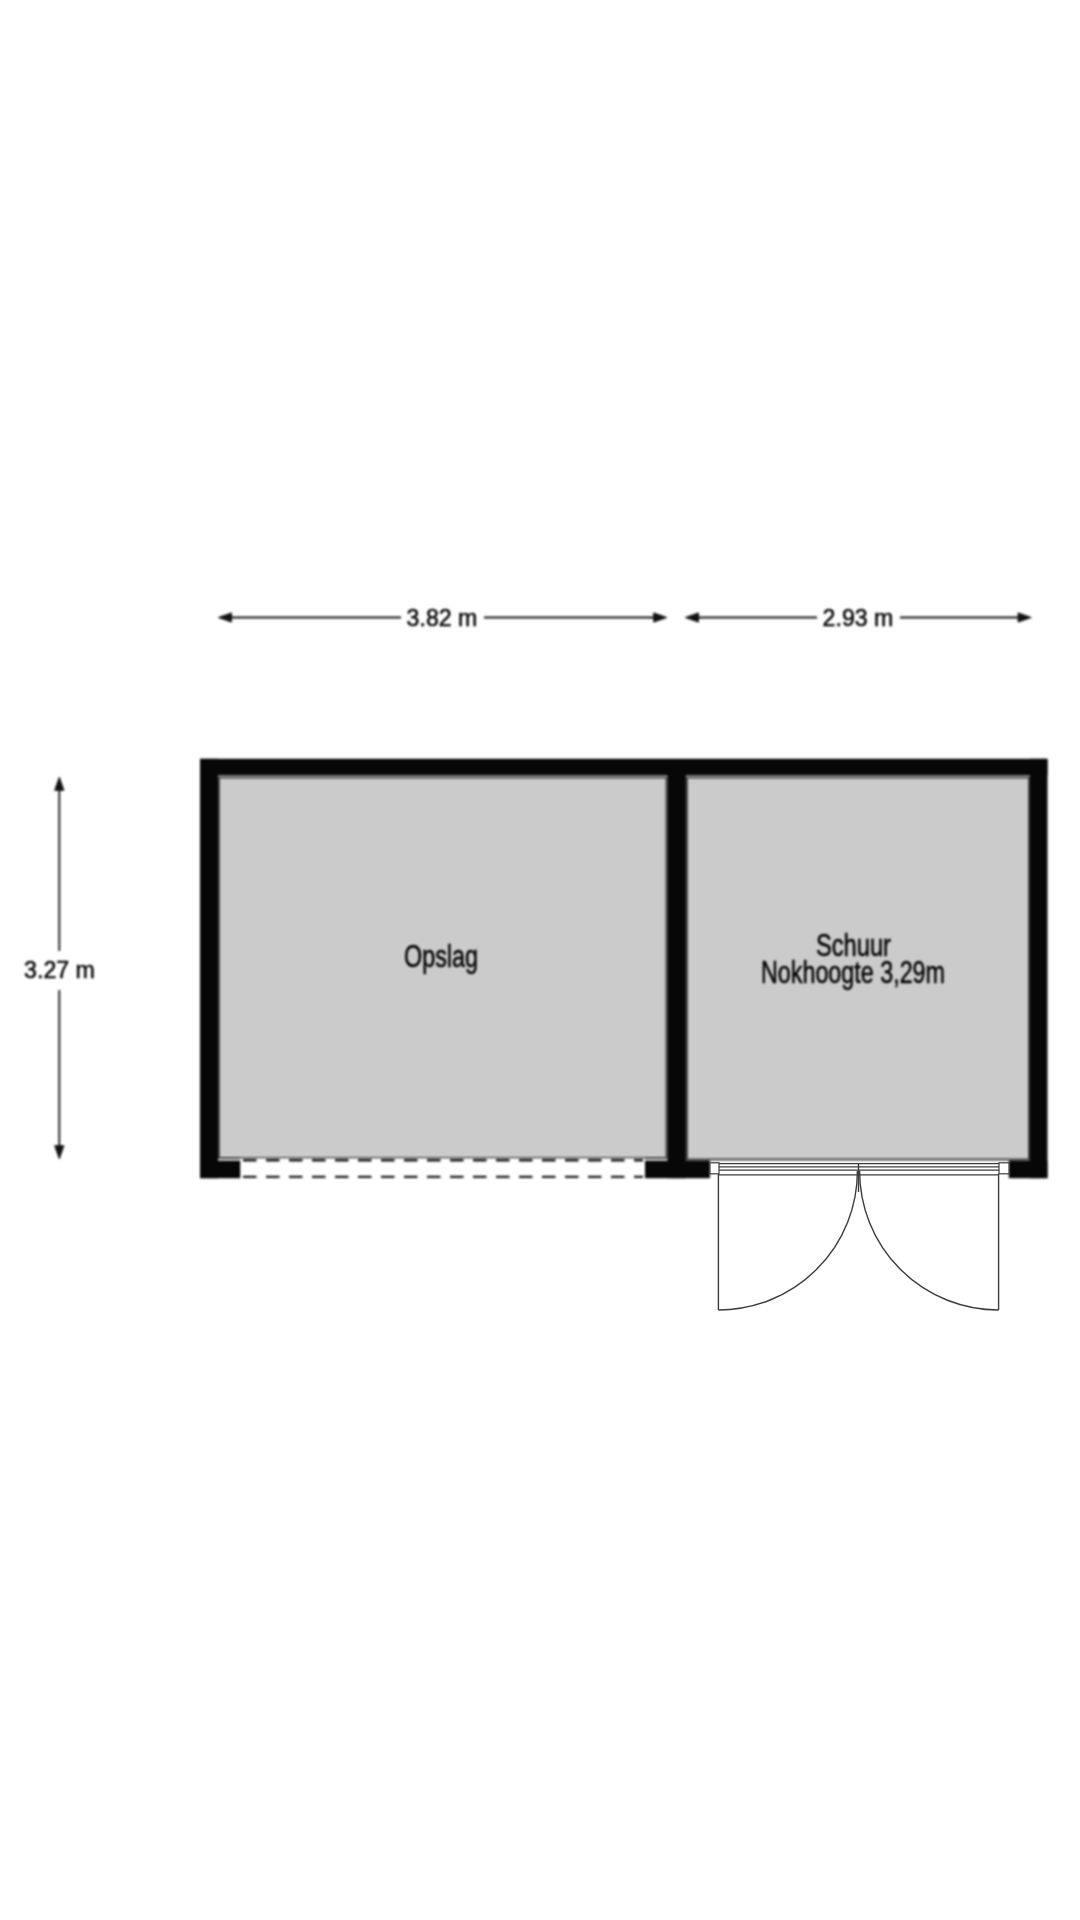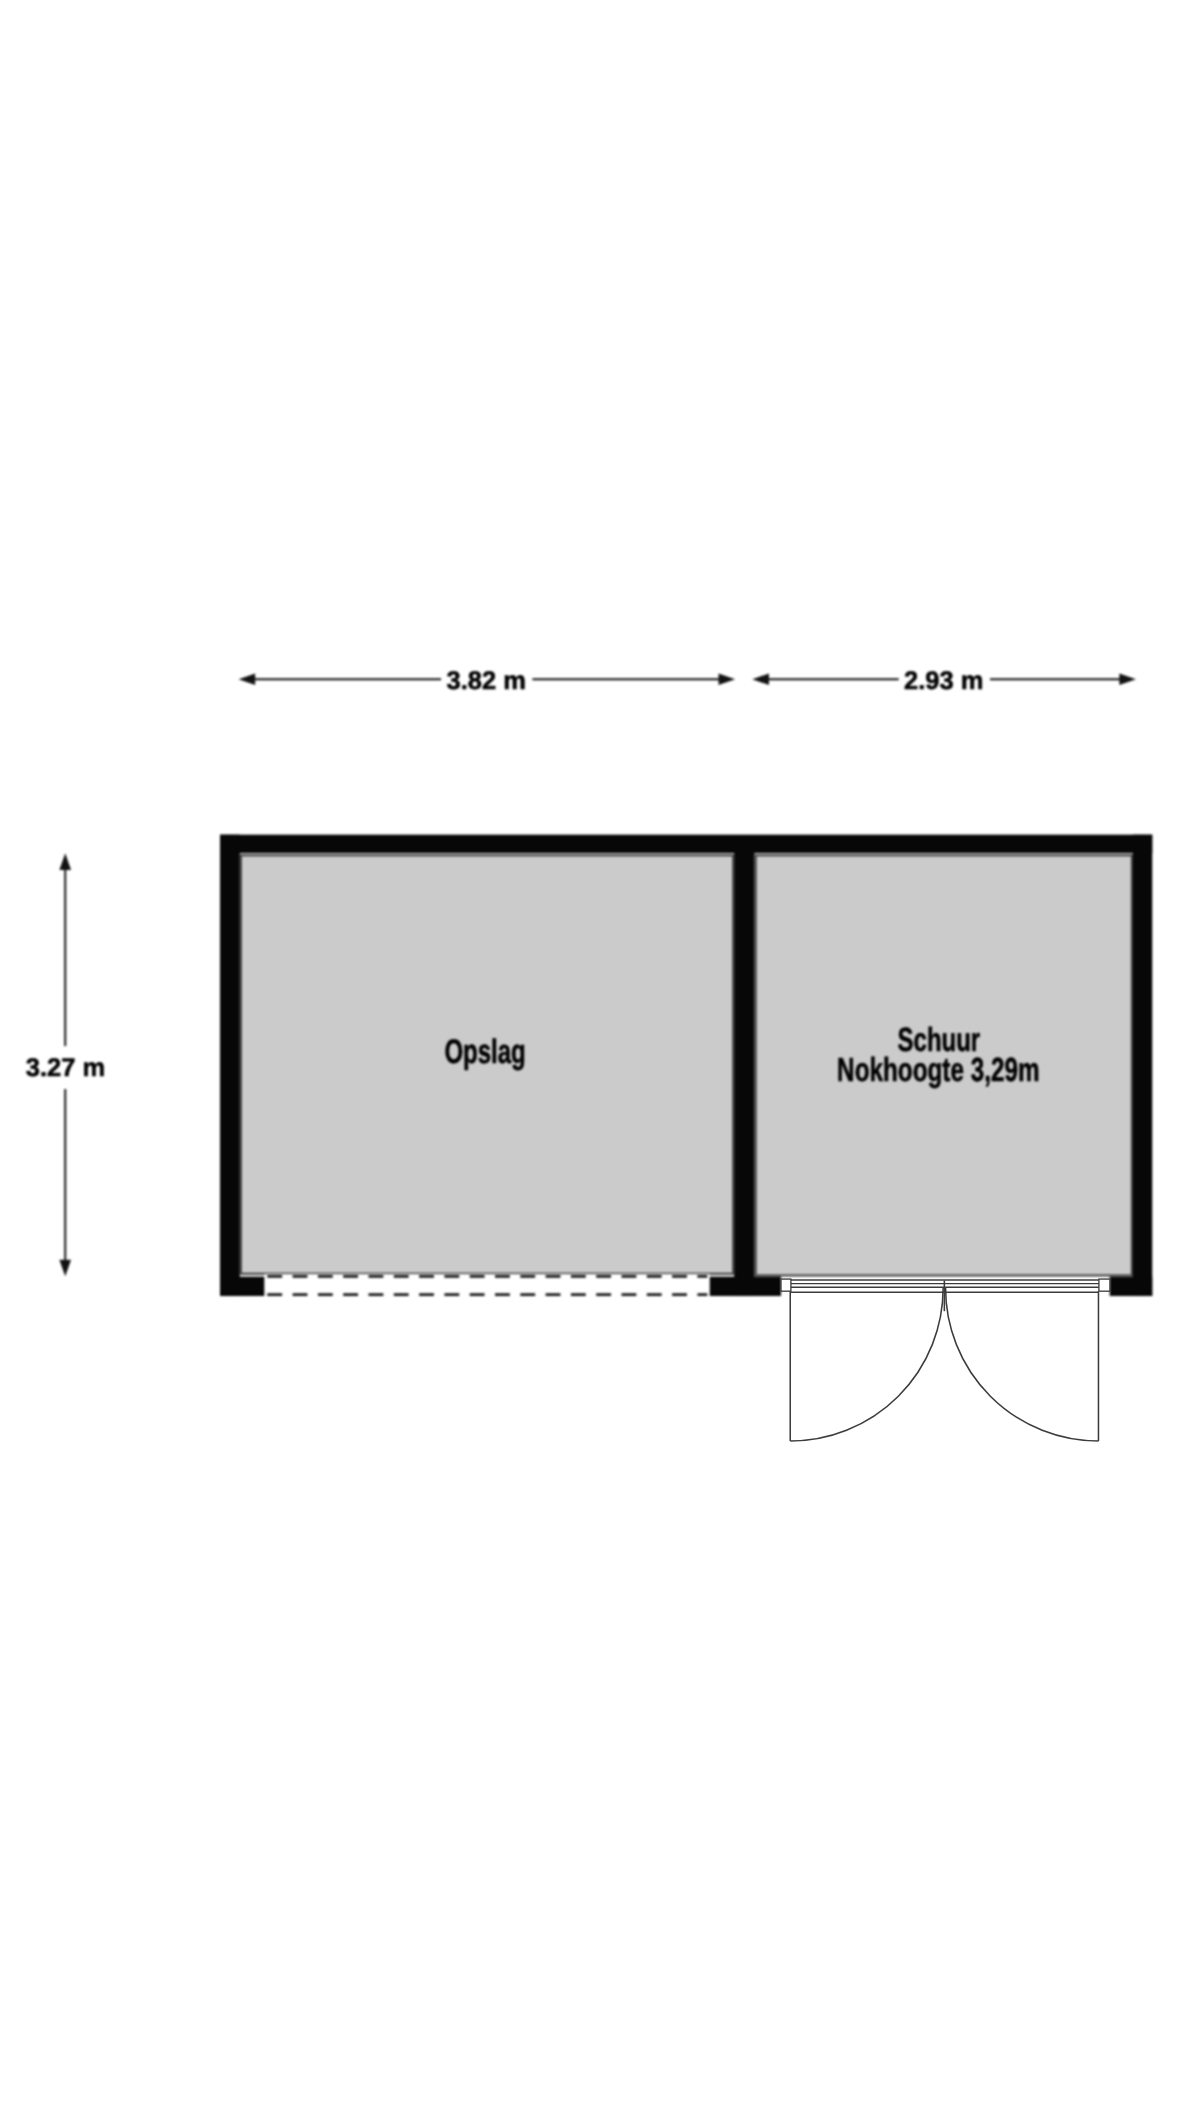--- a/index.html
+++ b/index.html
@@ -1,17 +1,17 @@
 <!DOCTYPE html>
 <html><head>
 <meta charset="utf-8">
 <style>
   html,body{margin:0;padding:0;background:#ffffff;}
   .page{position:relative;width:1080px;height:1920px;background:#ffffff;overflow:hidden;
-        font-family:"Liberation Sans", sans-serif;font-weight:bold;}
+        font-family:"Liberation Sans", sans-serif;}
   svg{position:absolute;left:0;top:0;}
   .soft{filter:blur(0.8px);}
   text{font-family:"Liberation Sans", sans-serif;fill:#000000;stroke:#000000;stroke-width:0.5;}
 </style>
 </head>
 <body>
 <div class="page">
 <svg width="1080" height="1920" viewBox="0 0 1080 1920">
   <g class="soft">
 

